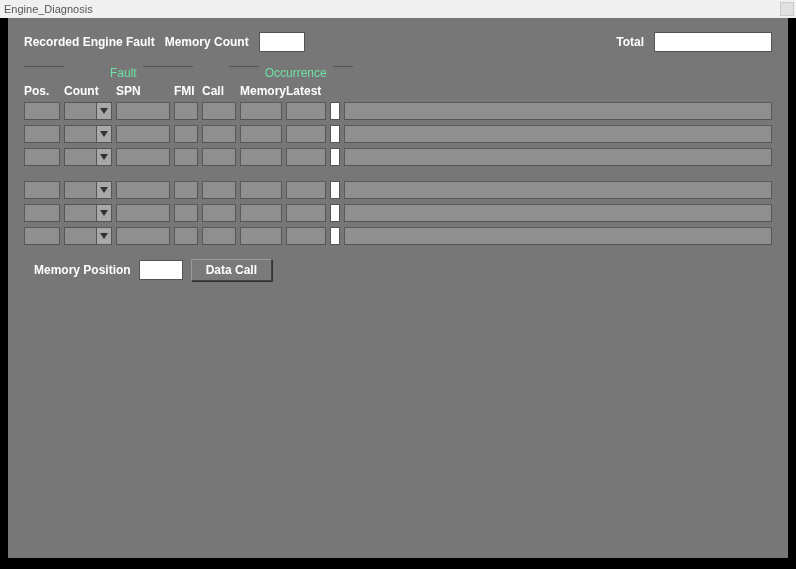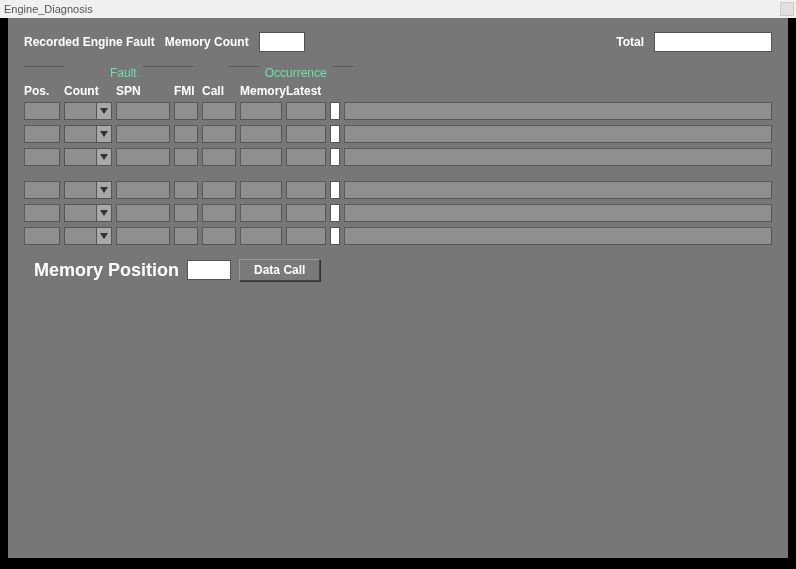--- a/index.html
+++ b/index.html
@@ -58,21 +58,21 @@
   .dd .dd-btn {
     width: 15px; background: #a8a8a8; border-left: 1px solid #555;
     display: flex; align-items: center; justify-content: center;
   }
   .dd .dd-btn svg { width: 8px; height: 6px; }
   .tiny-white { width: 10px; height: 18px; background: #fff; border: 1px solid #555; }
 
   .gap-block { height: 10px; }
 
   .mem-row { display: flex; align-items: center; margin-top: 14px; gap: 8px; }
-  .mem-row .mlbl { color: #fff; font-weight: bold; font-size: 18px; margin-left: 10px; }
+  .mem-row .mlbl { color: #fff; font-weight: bold; font-size: 12px; margin-left: 10px; }
   .mem-input { width: 44px; height: 20px; background: #fff; border: 1px solid #555; }
   .data-call-btn {
     height: 22px; padding: 0 14px; background: #7a7a7a; color: #fff;
     border: 1px solid #444; border-top-color:#999; border-left-color:#999;
     font-weight: bold; font-size: 12px; cursor: pointer;
     box-shadow: 1px 1px 0 #333;
     text-align: right;
   }
 </style>
 </head>

